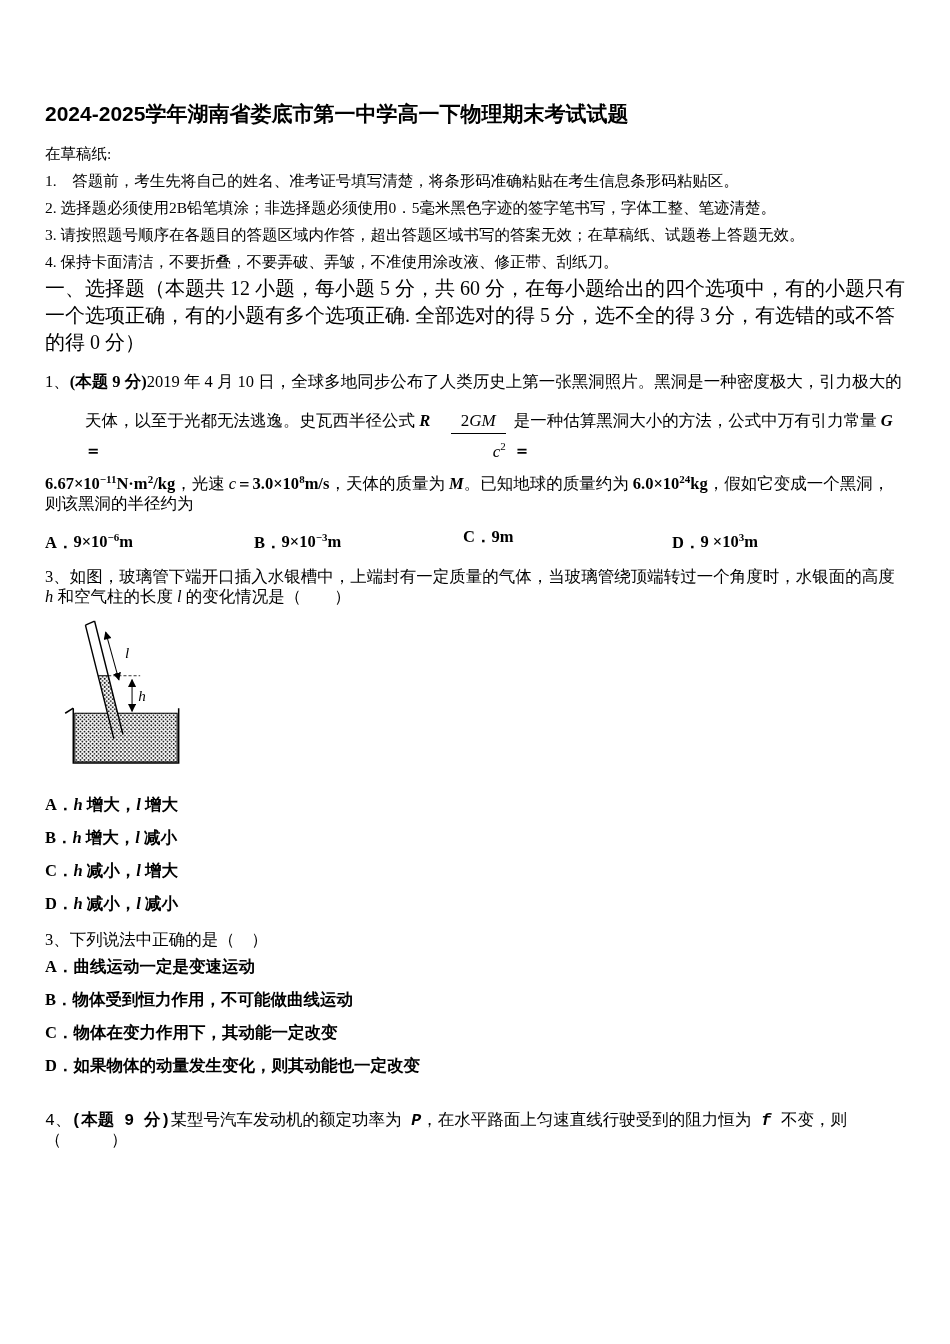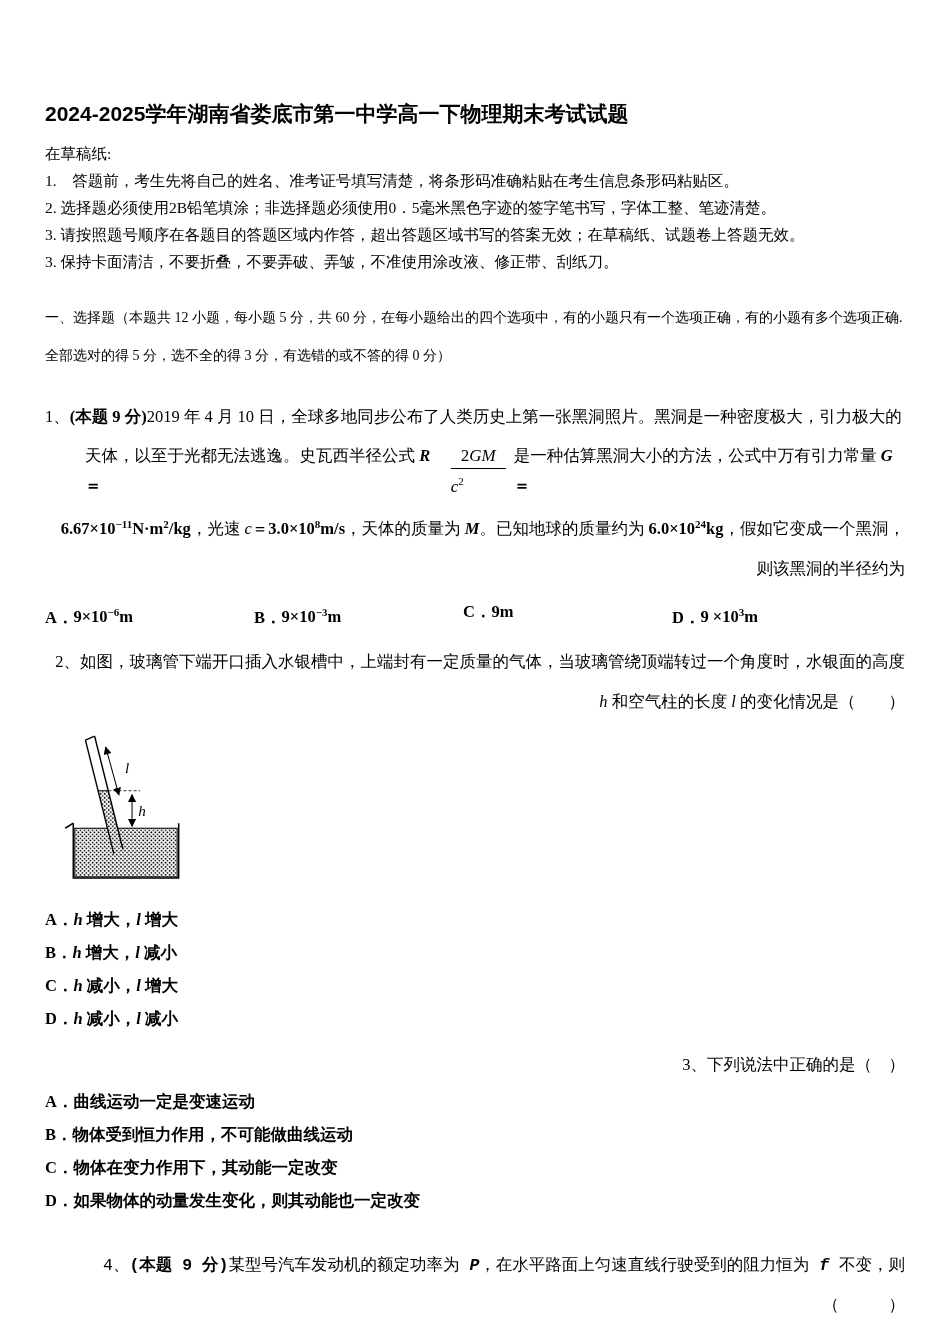--- a/index.html
+++ b/index.html
@@ -13,28 +13,28 @@
 
   .title {
     font-family:"Liberation Sans","DejaVu Sans",sans-serif;
     font-size:21px; font-weight:bold; text-align:left; line-height:28px;
   }
 
   .notice { margin-top:13px; font-size:15.5px; }
   .notice-heading { line-height:26px; }
   .notice-item { line-height:27px; white-space:pre-wrap; }
 
-  .section-heading { margin-top:24px; font-size:14px; line-height:38px; }
+  .section-heading { font-size:20px; line-height:27px; }
 
   .q { font-size:16.5px; }
-  .q-line { line-height:40px;text-align:right; }
-  .q1-line1 { margin-top:26px; line-height:32px; }
+  .q-line { line-height:20px; }
+  .q1-line1 { margin-top:10px; line-height:32px; }
   .formula-line { margin-top:6px; min-height:64px; display:flex; align-items:center; line-height:30px;margin-left:40px; }
   .frac {
-    display:inline-flex; flex-direction:column; align-items:flex-start;
+    display:inline-flex; flex-direction:column; align-items:flex-end;
     margin:0 8px; font-size:17px; line-height:20px;
   }
   .frac .num { border-bottom:1.5px solid #000; padding:0 10px 2px 10px; }
   .frac .num i, .frac .den i { font-family:"Liberation Serif","DejaVu Serif",serif; }
   .frac .den { padding-top:2px; }
 
   .q1-options { display:flex; margin-top:6px; line-height:34px;gap:44px; }
   .q1-opt { width:165px; }
   .q1-opt:last-child { width:auto; }
 
@@ -53,21 +53,21 @@
 
 <div class="page">
 
   <h1 class="title">2024-2025学年湖南省娄底市第一中学高一下物理期末考试试题</h1>
 
   <div class="notice">
     <div class="notice-heading">在草稿纸:</div>
     <div class="notice-item">1.    答题前，考生先将自己的姓名、准考证号填写清楚，将条形码准确粘贴在考生信息条形码粘贴区。</div>
     <div class="notice-item">2. 选择题必须使用2B铅笔填涂；非选择题必须使用0．5毫米黑色字迹的签字笔书写，字体工整、笔迹清楚。</div>
     <div class="notice-item">3. 请按照题号顺序在各题目的答题区域内作答，超出答题区域书写的答案无效；在草稿纸、试题卷上答题无效。</div>
-    <div class="notice-item">3. 保持卡面清洁，不要折叠，不要弄破、弄皱，不准使用涂改液、修正带、刮纸刀。</div>
+    <div class="notice-item">4. 保持卡面清洁，不要折叠，不要弄破、弄皱，不准使用涂改液、修正带、刮纸刀。</div>
   </div>
 
   <p class="section-heading">一、选择题（本题共 12 小题，每小题 5 分，共 60 分，在每小题给出的四个选项中，有的小题只有一个选项正确，有的小题有多个选项正确. 全部选对的得 5 分，选不全的得 3 分，有选错的或不答的得 0 分）</p>
 
   <div class="q">
     <p class="q1-line1">1、<b>(本题 9 分)</b>2019 年 4 月 10 日，全球多地同步公布了人类历史上第一张黑洞照片。黑洞是一种密度极大，引力极大的</p>
     <p class="formula-line">
       <span>天体，以至于光都无法逃逸。史瓦西半径公式 <b><i>R</i>＝</b></span>
       <span class="frac">
         <span class="num">2<i>GM</i></span>
@@ -79,21 +79,21 @@
     <p class="q-line">则该黑洞的半径约为</p>
     <div class="q1-options">
       <span class="q1-opt"><b>A．</b><b>9×10<sup>−6</sup>m</b></span>
       <span class="q1-opt"><b>B．</b><b>9×10<sup>−3</sup>m</b></span>
       <span class="q1-opt"><b>C．</b><b>9m</b></span>
       <span class="q1-opt"><b>D．</b><b>9 ×10<sup>3</sup>m</b></span>
     </div>
   </div>
 
   <div class="q q2">
-    <p class="q-line">2、如图，玻璃管下端开口插入水银槽中，上端封有一定质量的气体，当玻璃管绕顶端转过一个角度时，水银面的高度</p>
+    <p class="q-line">3、如图，玻璃管下端开口插入水银槽中，上端封有一定质量的气体，当玻璃管绕顶端转过一个角度时，水银面的高度</p>
     <p class="q-line"><i>h</i> 和空气柱的长度 <i>l</i> 的变化情况是（　　）</p>
 
     <div class="figure-wrap">
       <svg width="150" height="152" viewBox="0 0 140 150" aria-label="tilted glass tube in mercury trough">
         <defs>
           <pattern id="dots" width="4" height="4" patternUnits="userSpaceOnUse">
             <rect width="4" height="4" fill="#ffffff"></rect>
             <circle cx="1" cy="1" r="0.9" fill="#000"></circle>
             <circle cx="3" cy="3" r="0.9" fill="#000"></circle>
           </pattern>

